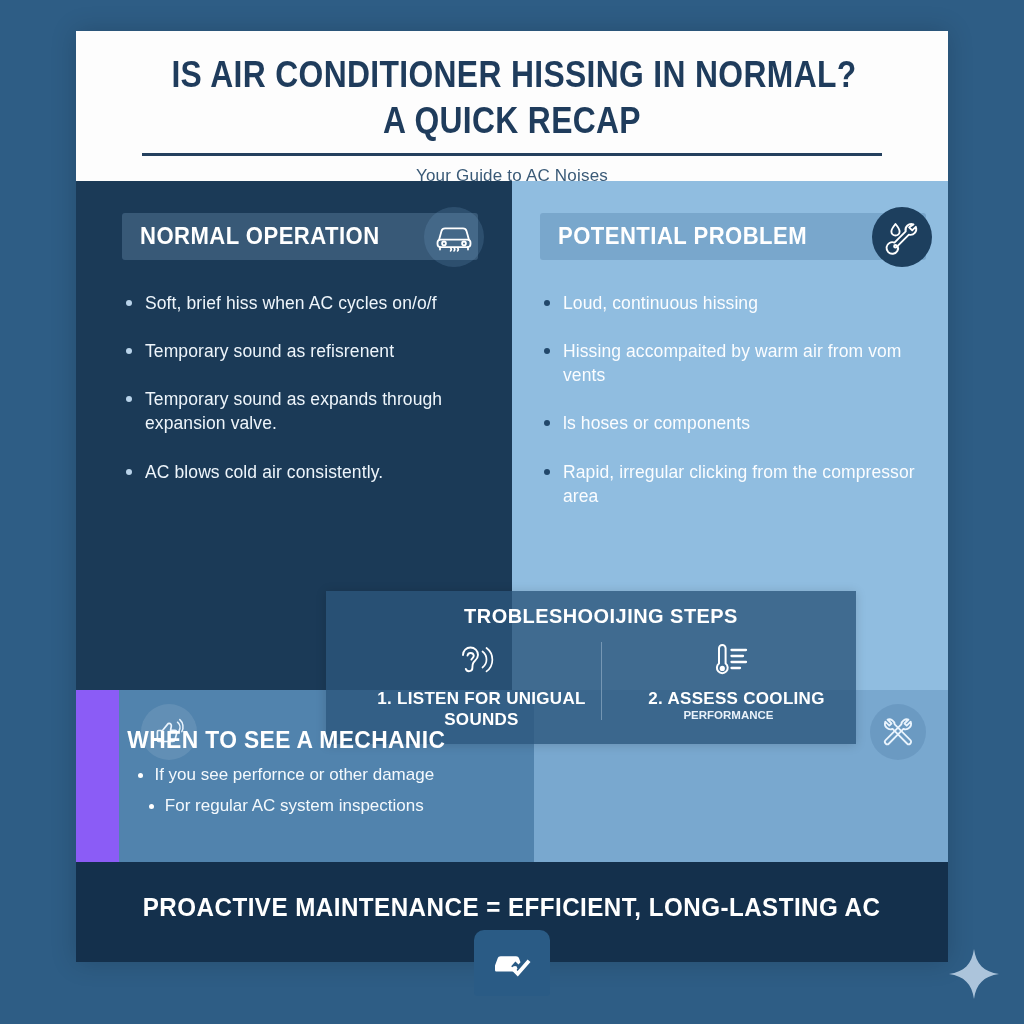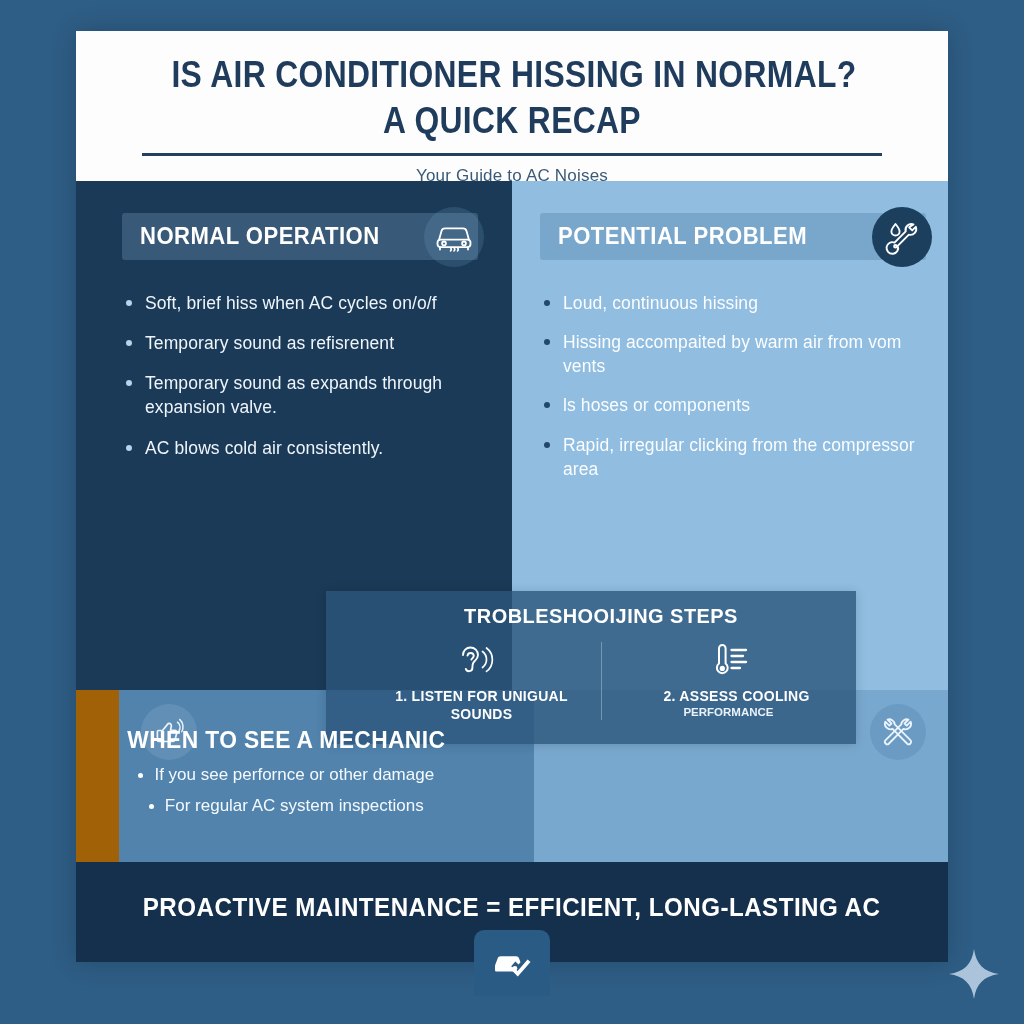--- a/index.html
+++ b/index.html
@@ -26,21 +26,21 @@
     opacity: .85;
   }
 
   
   #card {
     position: absolute;
     left: 76px;
     top: 31px;
     width: 872px;
     height: 931px;
-    background: #a16207;
+    background: #8b5cf6;
     box-shadow: 0 0 24px rgba(0,0,0,.18);
   }
 
   
   .header {
     background: #fdfdfd;
     padding: 18px 40px 22px 40px;
     height: 150px;
     box-sizing: border-box;
     text-align: center;
@@ -131,20 +131,21 @@
     padding: 0;
   }
   ul.bullets li {
     position: relative;
     padding-left: 23px;
     margin-bottom: 16px;
     font-size: 17.5px;
     line-height: 1.38;
     color: #eef5fb;
     letter-spacing: .1px;
+    margin-top: 24px;
   }
   .col-right ul.bullets li { color: #fbfdff; margin-bottom: 15px; }
   ul.bullets li::before {
     content: "";
     position: absolute;
     left: 4px;
     top: 9px;
     width: 6px;
     height: 6px;
     border-radius: 50%;
@@ -190,21 +191,21 @@
     background: rgba(220,235,250,.35);
   }
   .step .s-icon {
     height: 48px;
     display: flex;
     align-items: center;
     justify-content: center;
   }
   .step .s-label {
     color: #ffffff;
-    font-size: 14px;
+    font-size: 17px;
     font-weight: bold;
     letter-spacing: .3px;
     line-height: 1.25;
     margin-top: 4px;
     margin-left: 16px;
   }
   .step .s-sub {
     color: #eaf2fa;
     font-size: 11.5px;
     font-weight: bold;

